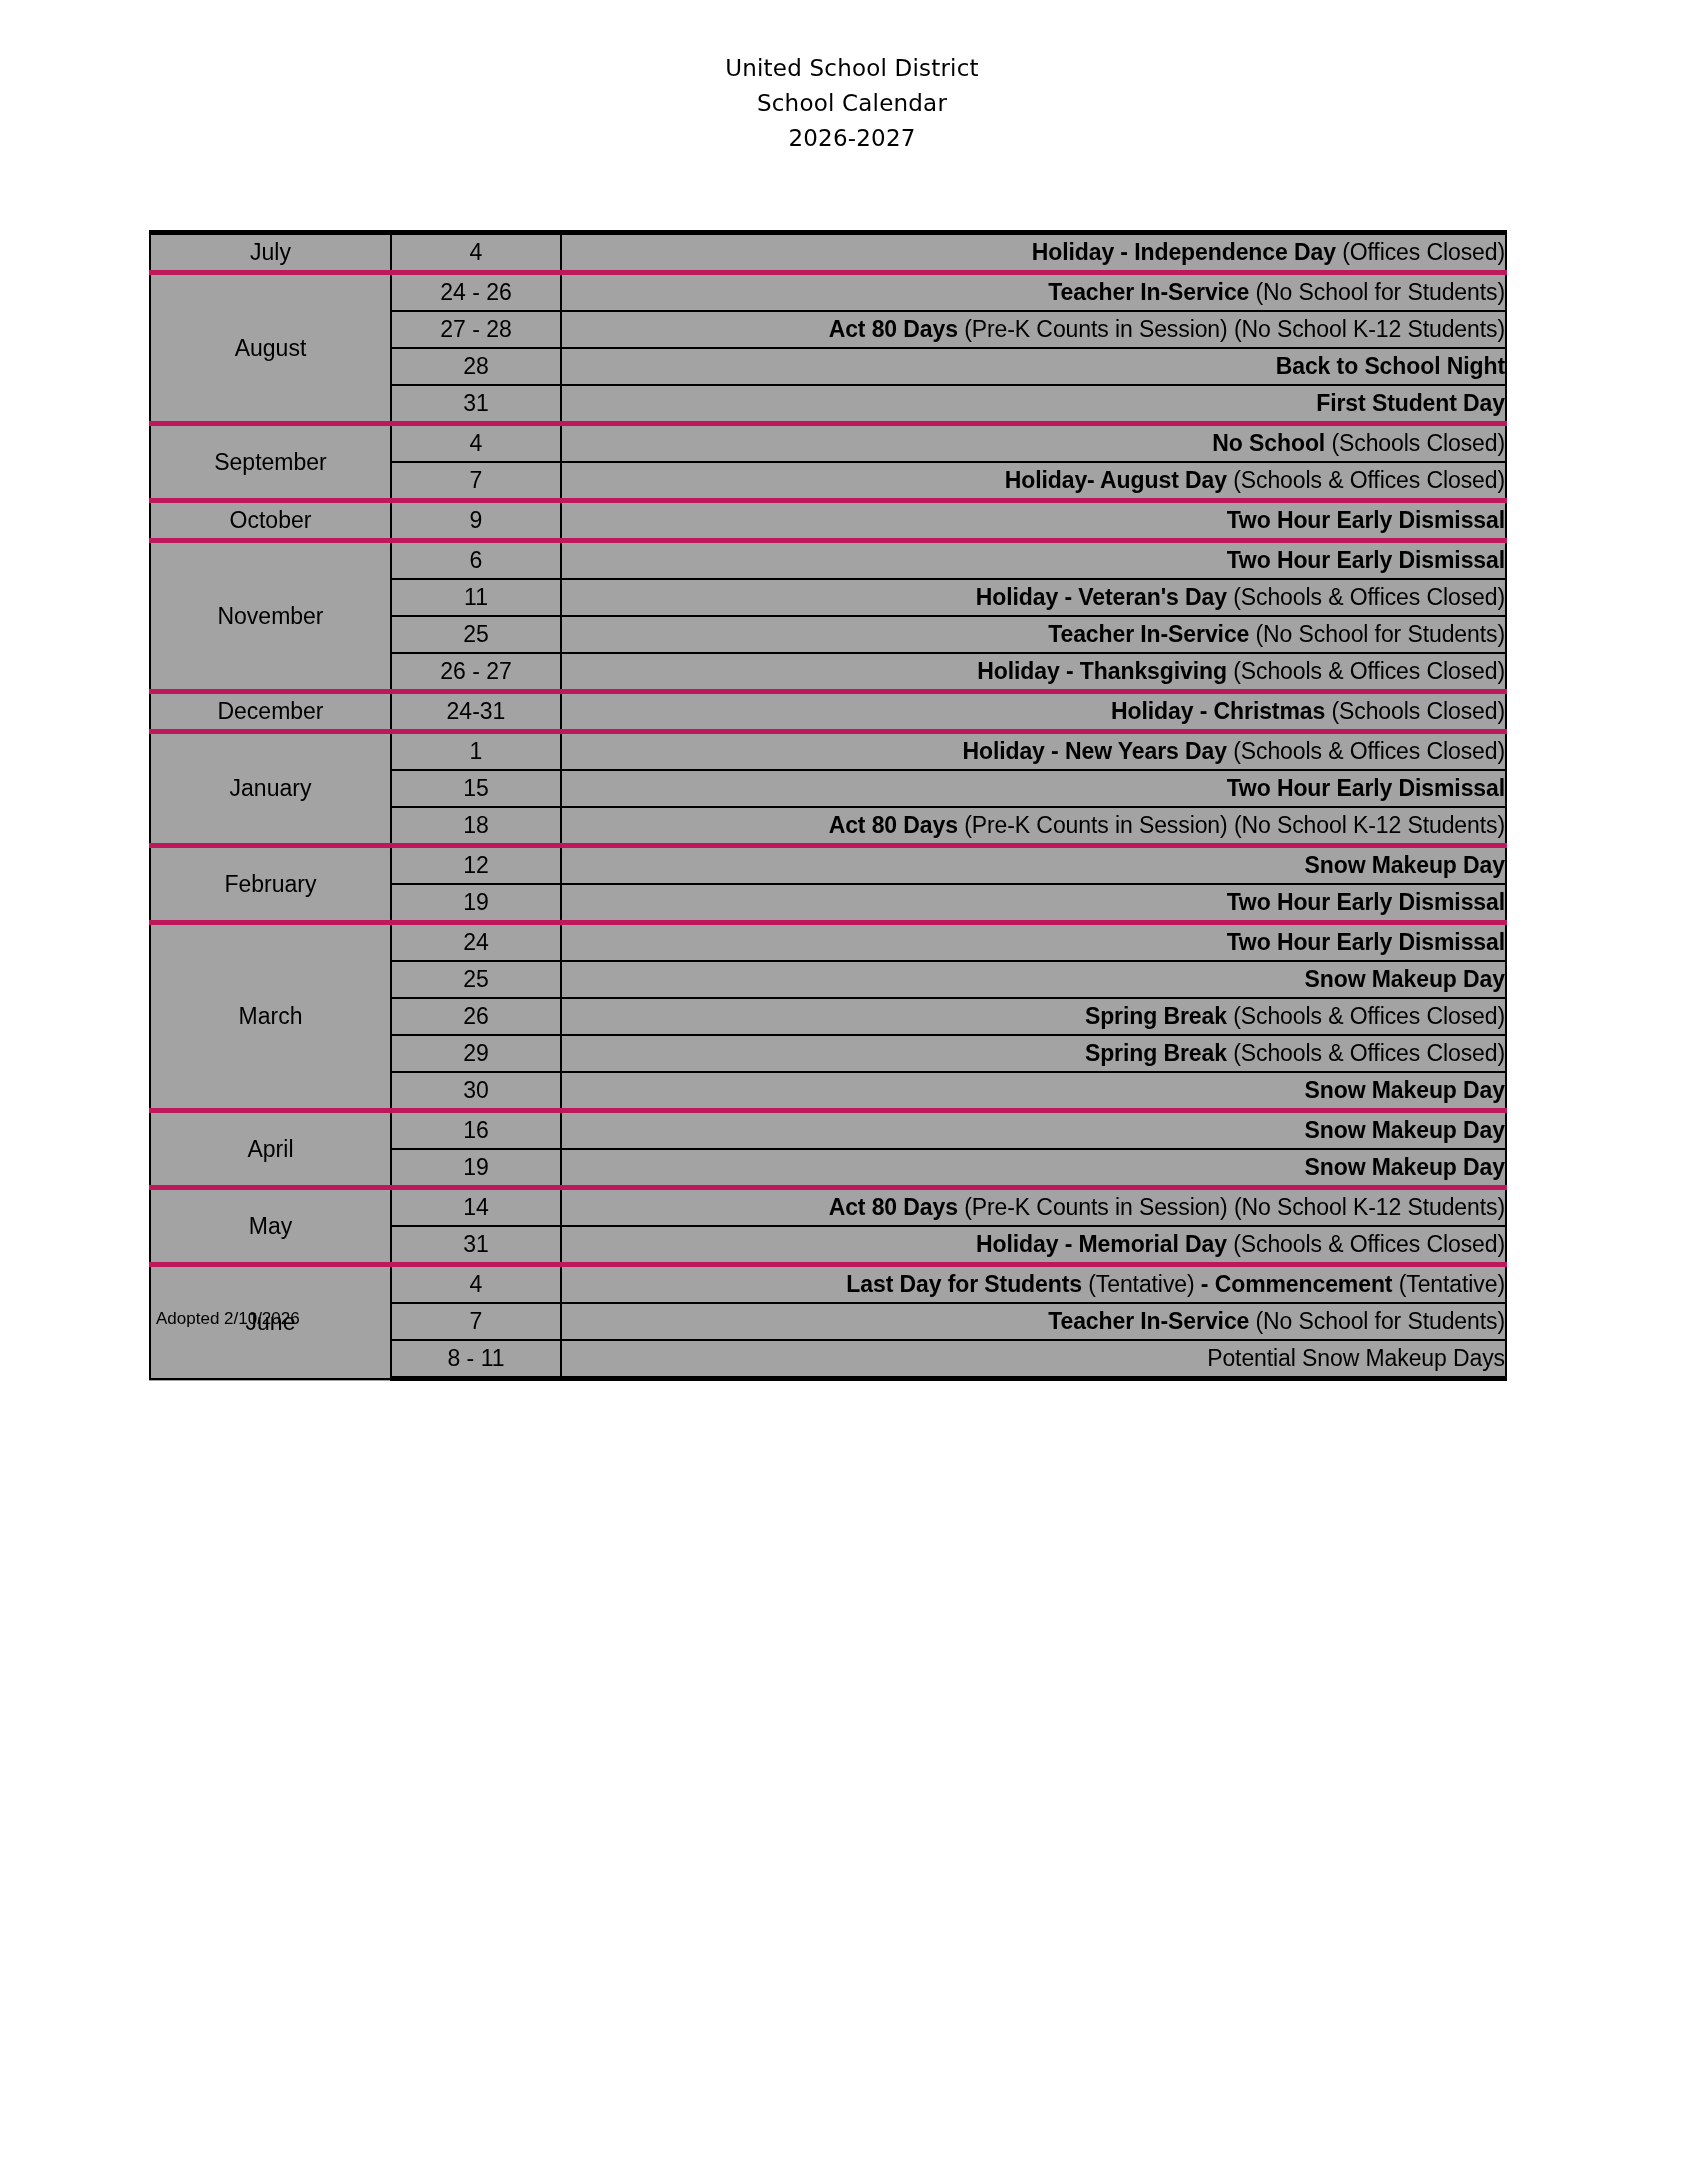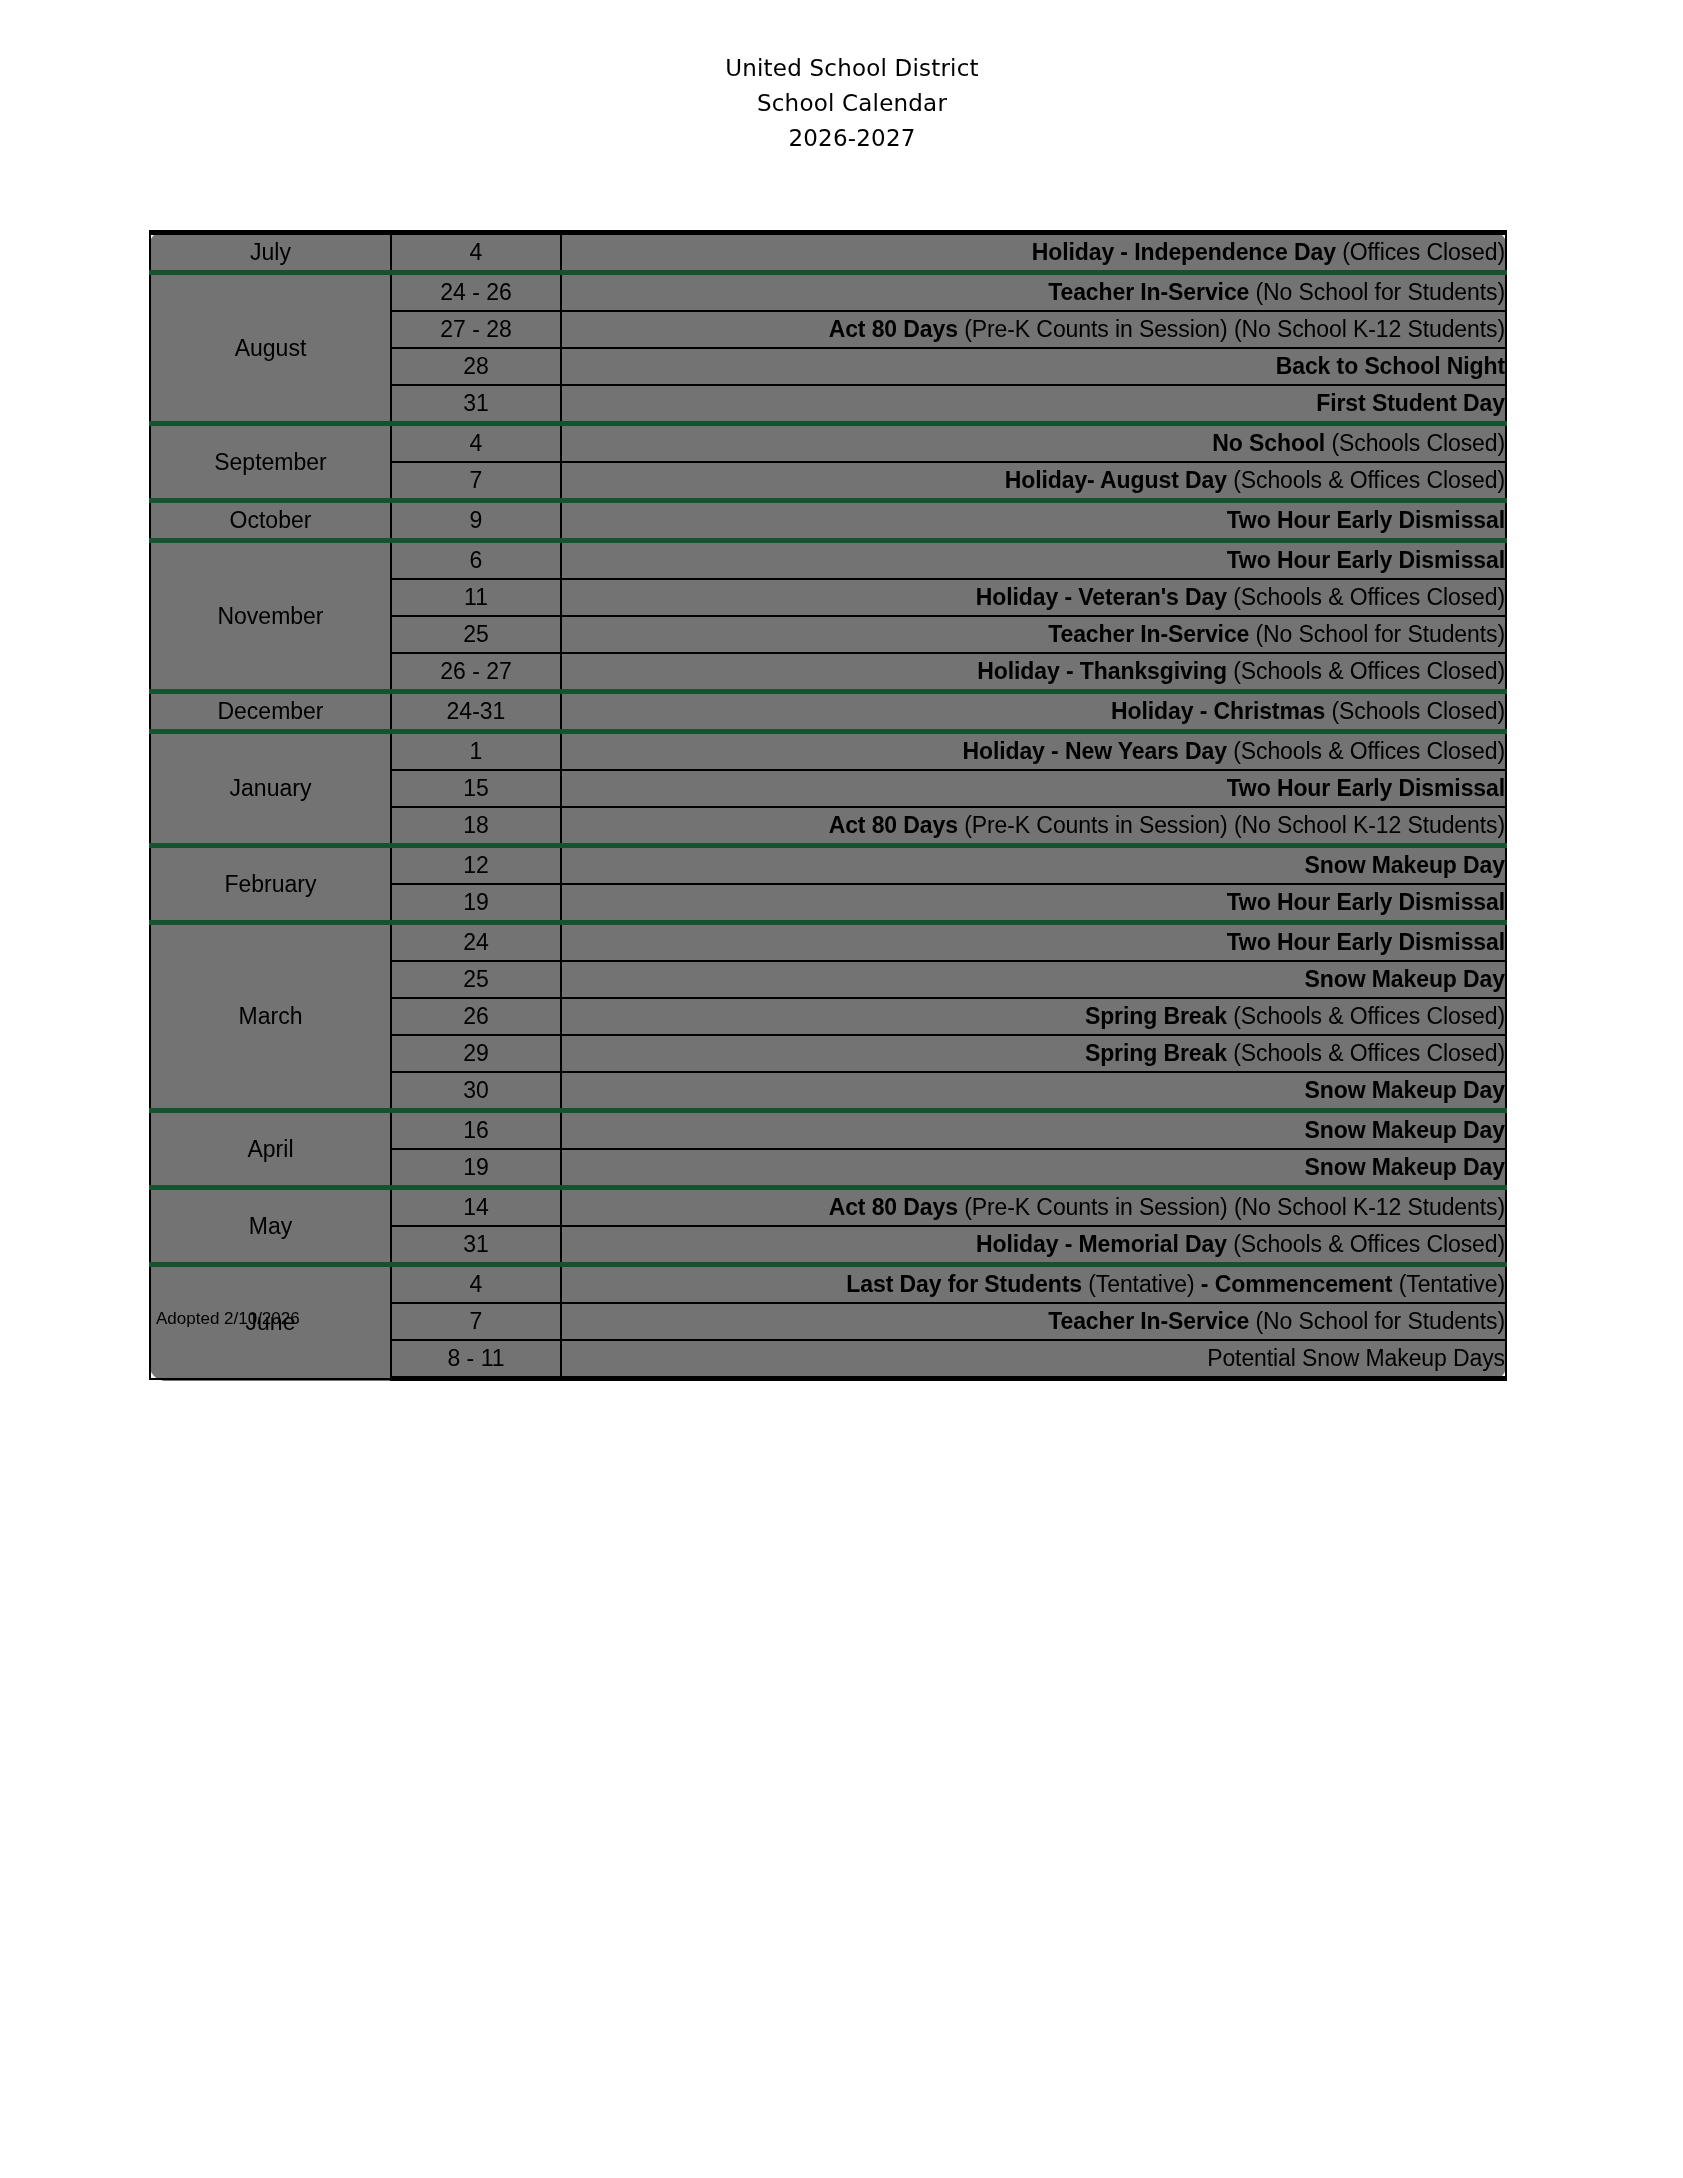--- a/index.html
+++ b/index.html
@@ -42,22 +42,21 @@
     position: absolute;
     left: 149px;
     top: 230px;
     width: 1356px;
   }
 
   table.calendar {
     border-collapse: collapse;
     width: 1356px;
     table-layout: fixed;
-    background: #737373;
-    border-radius: 17px;
+    background: #a3a3a3;
   }
 
   table.calendar col.c-month { width: 241px; }
   table.calendar col.c-date  { width: 170px; }
   table.calendar col.c-desc  { width: 945px; }
 
   table.calendar td {
     border: 2px solid #000;
     padding: 0 0 0 0;
     height: 35px;
@@ -89,21 +88,21 @@
   }
   td.desc-cell .reg {
     font-weight: 400;
   }
   td.desc-cell.all-regular {
     font-weight: 400;
   }
 
   
   tr.group-start > td {
-    border-top: 5px solid #14532d;
+    border-top: 5px solid #be185d;
   }
   table.calendar tr:first-child > td {
     border-top: 5px solid #000;
   }
   table.calendar tr.last-row > td {
     border-bottom: 5px solid #000;
   }
 
   
   .adopted {

